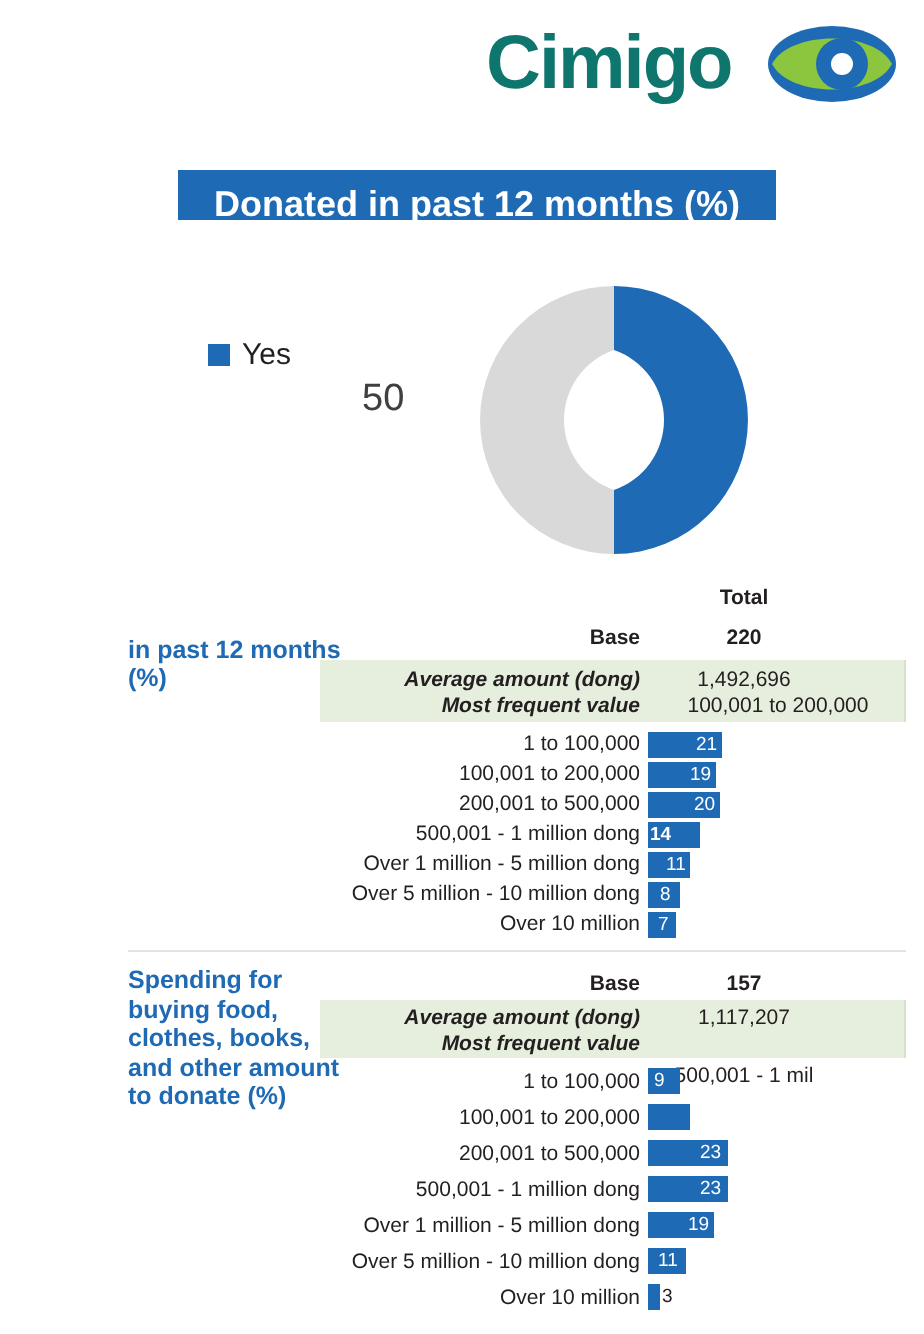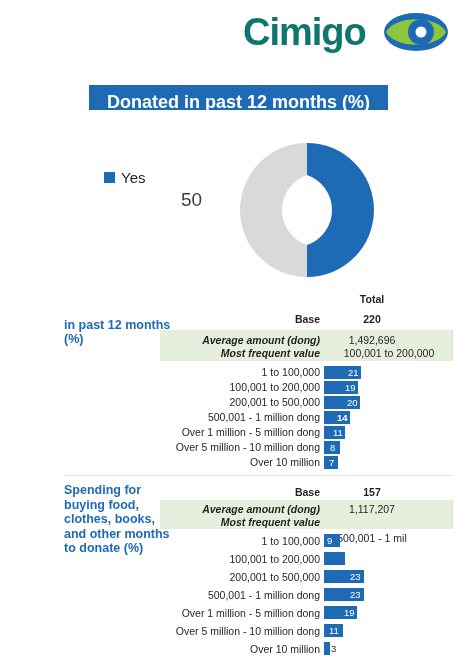--- a/index.html
+++ b/index.html
@@ -120,21 +120,21 @@
   <div class="r-label" style="top:379px;">100,001 to 200,000</div>
   <div class="bar" style="top:381px;width:34px;"></div>
   <div class="barnum" style="top:381px;left:345px;">19</div>
 
   <div class="r-label" style="top:394px;">200,001 to 500,000</div>
   <div class="bar" style="top:396px;width:36px;"></div>
   <div class="barnum" style="top:396px;left:347px;">20</div>
 
   <div class="r-label" style="top:409px;">500,001 - 1 million dong</div>
   <div class="bar" style="top:411px;width:26px;"></div>
-  <div class="barnum" style="top:411px;left:337px;font-weight:bold;">14</div>
+  <div class="barnum" style="top:411px;left:325px;font-weight:bold;">14</div>
 
   <div class="r-label" style="top:424px;">Over 1 million - 5 million dong</div>
   <div class="bar" style="top:426px;width:21px;"></div>
   <div class="barnum" style="top:426px;left:333px;">11</div>
 
   <div class="r-label" style="top:439px;">Over 5 million - 10 million dong</div>
   <div class="bar" style="top:441px;width:16px;"></div>
   <div class="barnum" style="top:441px;left:330px;">8</div>
 
   <div class="r-label" style="top:454px;">Over 10 million</div>
@@ -142,21 +142,21 @@
   <div class="barnum" style="top:456px;left:329px;">7</div>
 </div>
 
 <div class="hrule" style="top:475px;"></div>
 
 <div class="section" style="top:0;">
   <div class="sec-title" style="top:483px;">
     <span>Spending for</span><br>
     <span>buying food,</span><br>
     <span>clothes, books,</span><br>
-    <span>and other months</span><br>
+    <span>and other amount</span><br>
     <span>to donate (%)</span>
   </div>
 
   <div class="basehead" style="top:484px;">Base</div>
   <div class="r-value bold" style="top:484px;">157</div>
 
   <div class="greenband" style="top:500px;height:29px;"></div>
   <div class="vdiv" style="left:452px;top:500px;height:29px;"></div>
 
   <div class="r-label ital" style="top:501px;">Average amount (dong)</div>

